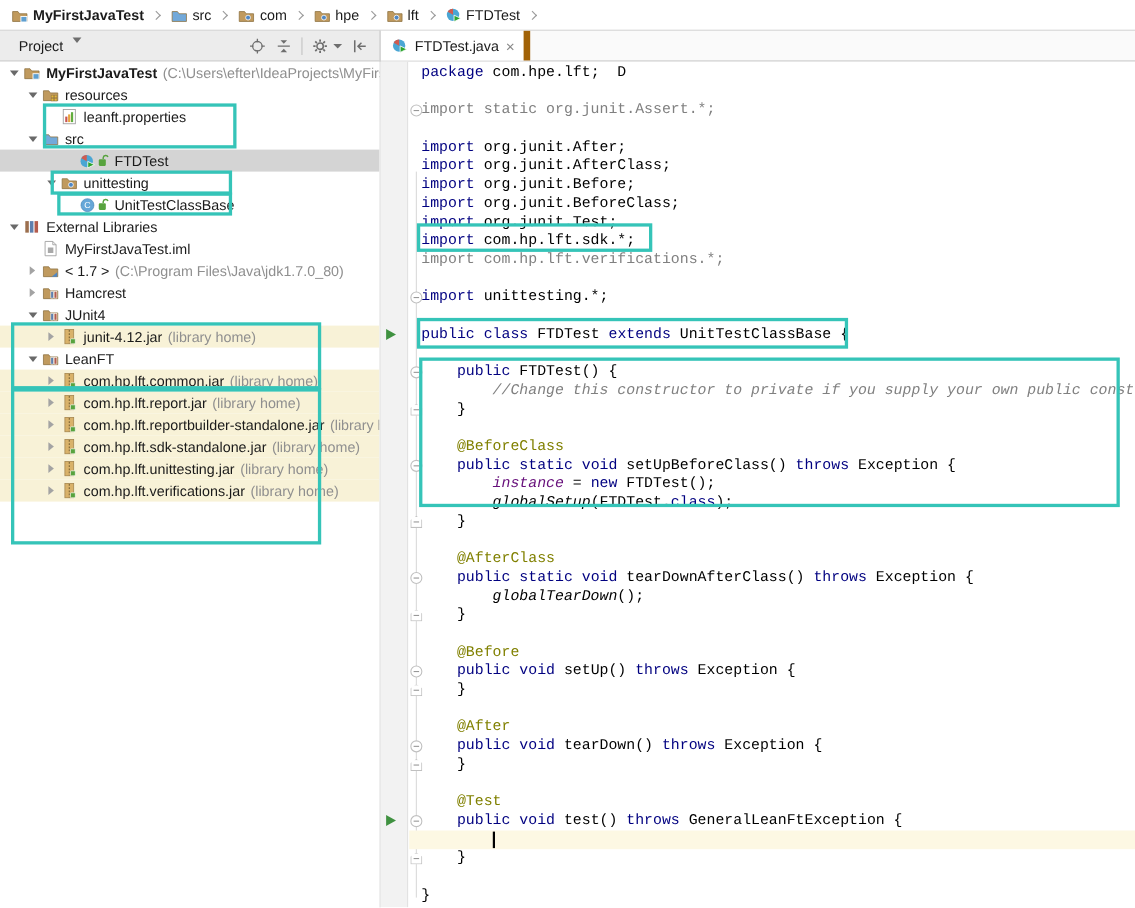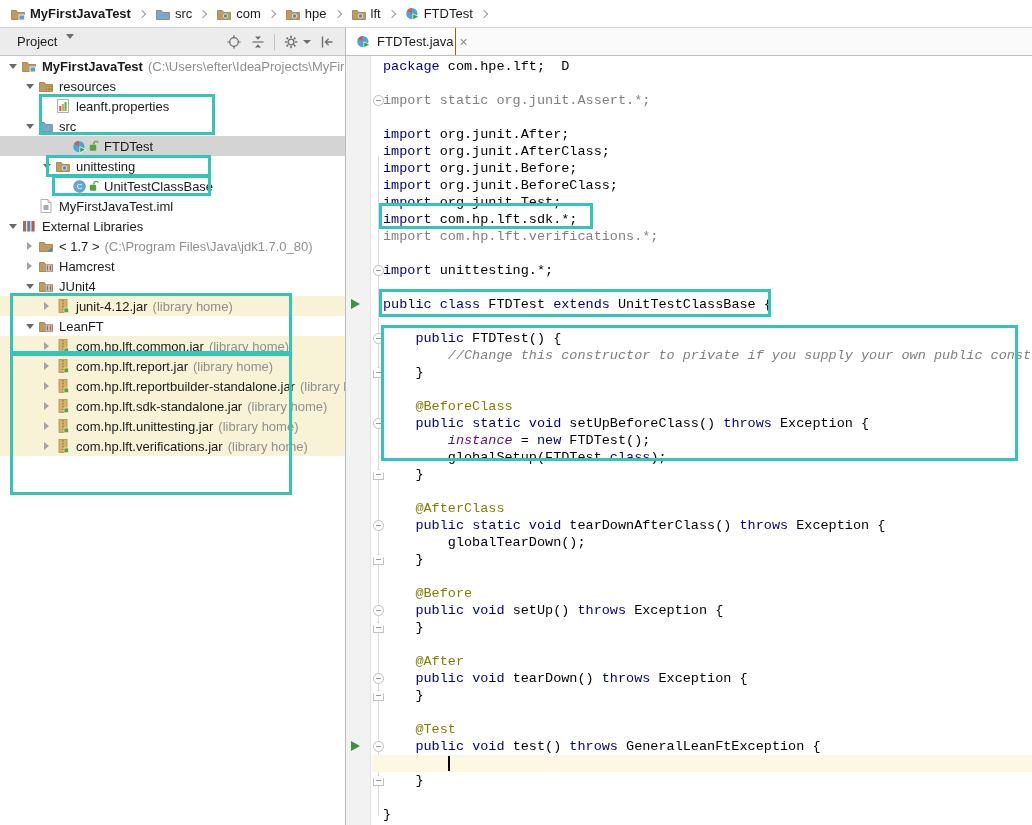--- a/index.html
+++ b/index.html
@@ -26,22 +26,22 @@
   .proj-btn{display:flex;gap:5px;padding:2px 4px;cursor:default}
   .caret-down{width:0;height:0;border-left:4px solid transparent;border-right:4px solid transparent;
               border-top:5px solid #6e6e6e;margin-left:4px}
   .ph-icons{margin-left:auto;display:flex;align-items:center;gap:8px;padding-right:4px}
   .ph-sep{width:1px;height:16px;background:#c2c2c2}
   .icon-btn{display:flex;align-items:center}
 
   
   .tabbar{position:absolute;left:346px;top:28px;width:686px;height:28px;background:#fafafa;
           border-bottom:1px solid #bdbdbd}
-  .tab{position:absolute;left:0;top:0;height:27px;width:110px;background:#fff;
-       border-right:1px solid #a16207;display:flex;align-items:center;padding:0 8px;gap:6px}
+  .tab{position:absolute;left:0;top:0;height:27px;width:136px;background:#fff;
+       border-right:6px solid #a16207;display:flex;align-items:center;padding:0 8px;gap:6px}
   .tab .close{margin-left:auto;color:#8a8a8a;font-size:14px;line-height:1;cursor:default}
 
   .vdiv{position:absolute;left:345px;top:28px;bottom:0;width:1px;background:#bdbdbd}
 
   
   .tree{position:absolute;left:0;top:56px;width:345px;bottom:0;background:#fff;overflow:hidden}
   .trow{height:20px;display:flex;align-items:center;white-space:nowrap;overflow:hidden;position:relative}
   .trow.sel{background:var(--sel)}
   .trow.hl{background:var(--rowhl)}
   .ind{flex:none;height:1px}
@@ -64,21 +64,21 @@
   .caretline{position:absolute;left:26px;right:0;height:17px;background:var(--caretline)}
   .caret{position:absolute;width:2px;height:15px;background:#000}
   .code{position:absolute;left:37px;top:2px;font-family:"Liberation Mono","DejaVu Sans Mono",monospace;
         font-size:13.5px;line-height:17px;white-space:pre;color:#000}
   .cl{height:17px}
   .code .k{color:var(--kw);font-weight:normal}
   .code .g{color:var(--gray)}
   .code .c{color:var(--gray);font-style:italic}
   .code .a{color:var(--ann)}
   .code .v{color:var(--purple);font-style:italic}
-  .code .m{}
+  .code .m{font-style:italic}
   .runarrow{position:absolute;left:5px;width:0;height:0;border-left:9px solid var(--run);
             border-top:5px solid transparent;border-bottom:5px solid transparent;cursor:default}
   .fold{position:absolute;left:27px;width:11px;height:11px;background:#fff;border:1px solid #c0c0c0;
         border-radius:50%}
   .fold::after{content:"";position:absolute;left:2px;right:2px;top:4px;height:1px;background:#989898}
   .fold.end{border-radius:0;clip-path:polygon(50% 0,100% 35%,100% 100%,0 100%,0 35%)}
 
   
   .abox{position:absolute;border:3px solid var(--teal);pointer-events:none}
 </style>
@@ -302,44 +302,44 @@
       </span>
       <span class="tlock">
         <svg width="10" height="12" viewBox="0 0 10 12">
           <path d="M4.8 4.6 V3.4 a2.3 2.3 0 0 1 4.4 -0.6" fill="none" stroke="#57a33e" stroke-width="1.3"></path>
           <rect x="0.8" y="4.8" width="6.4" height="6" rx="1" fill="#57a33e"></rect>
         </svg>
       </span>
       <span class="tlabel">UnitTestClassBase</span>
     </div>
     <div class="trow">
+      <span class="ind" style="width: 6px;"></span>
+      <span class="arwrap">
+        <span class="ar-exp"></span>
+      </span>
+      <span class="ticon">
+        <svg width="16" height="16" viewBox="0 0 16 16">
+          <rect x="2" y="3" width="3.2" height="10.5" fill="#9c6f4e"></rect>
+          <rect x="6.2" y="3" width="3.2" height="10.5" fill="#5e7fae"></rect>
+          <rect x="10.4" y="3" width="3.2" height="10.5" fill="#b35b4d"></rect>
+        </svg>
+      </span>
+      <span class="tlabel">External Libraries</span>
+    </div>
+    <div class="trow">
       <span class="ind" style="width: 23px;"></span>
       <span class="arwrap"></span>
       <span class="ticon">
         <svg width="16" height="16" viewBox="0 0 16 16">
           <path d="M3 1.5h7l3 3v10H3z" fill="#fff" stroke="#9f9f9f" stroke-width="0.8"></path>
           <path d="M10 1.5v3h3" fill="none" stroke="#9f9f9f" stroke-width="0.8"></path>
           <rect x="5.5" y="7" width="5" height="5" fill="#a9a9a9"></rect>
         </svg>
       </span>
       <span class="tlabel">MyFirstJavaTest.iml</span>
-    </div>
-    <div class="trow">
-      <span class="ind" style="width: 6px;"></span>
-      <span class="arwrap">
-        <span class="ar-exp"></span>
-      </span>
-      <span class="ticon">
-        <svg width="16" height="16" viewBox="0 0 16 16">
-          <rect x="2" y="3" width="3.2" height="10.5" fill="#9c6f4e"></rect>
-          <rect x="6.2" y="3" width="3.2" height="10.5" fill="#5e7fae"></rect>
-          <rect x="10.4" y="3" width="3.2" height="10.5" fill="#b35b4d"></rect>
-        </svg>
-      </span>
-      <span class="tlabel">External Libraries</span>
     </div>
     <div class="trow">
       <span class="ind" style="width: 23px;"></span>
       <span class="arwrap">
         <span class="ar-col"></span>
       </span>
       <span class="ticon">
         <svg width="16" height="16" viewBox="0 0 16 16">
           <path d="M1.5 13.5v-9h4.8l1.5 2h6.7v7z" fill="#c09a5e" stroke="#8d7140" stroke-width="0.7"></path>
           <path d="M9 13.5 h5 v-4 z" fill="#4f87c4"></path>

